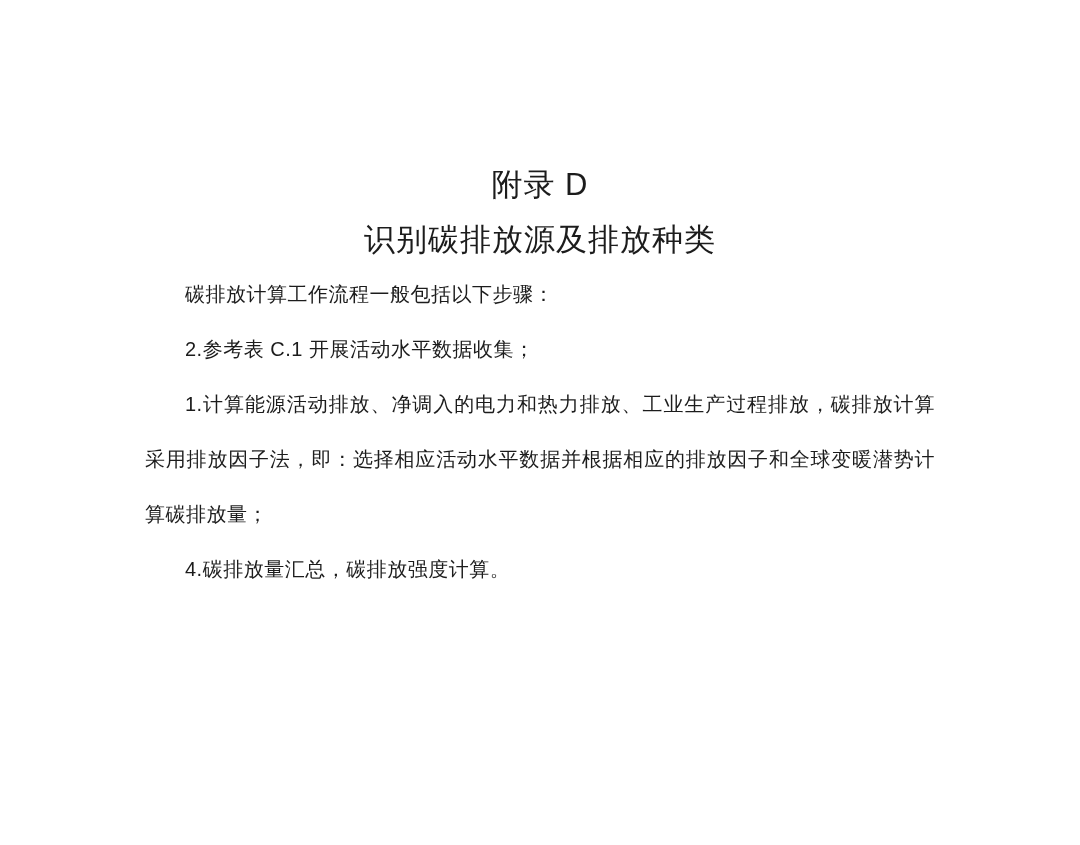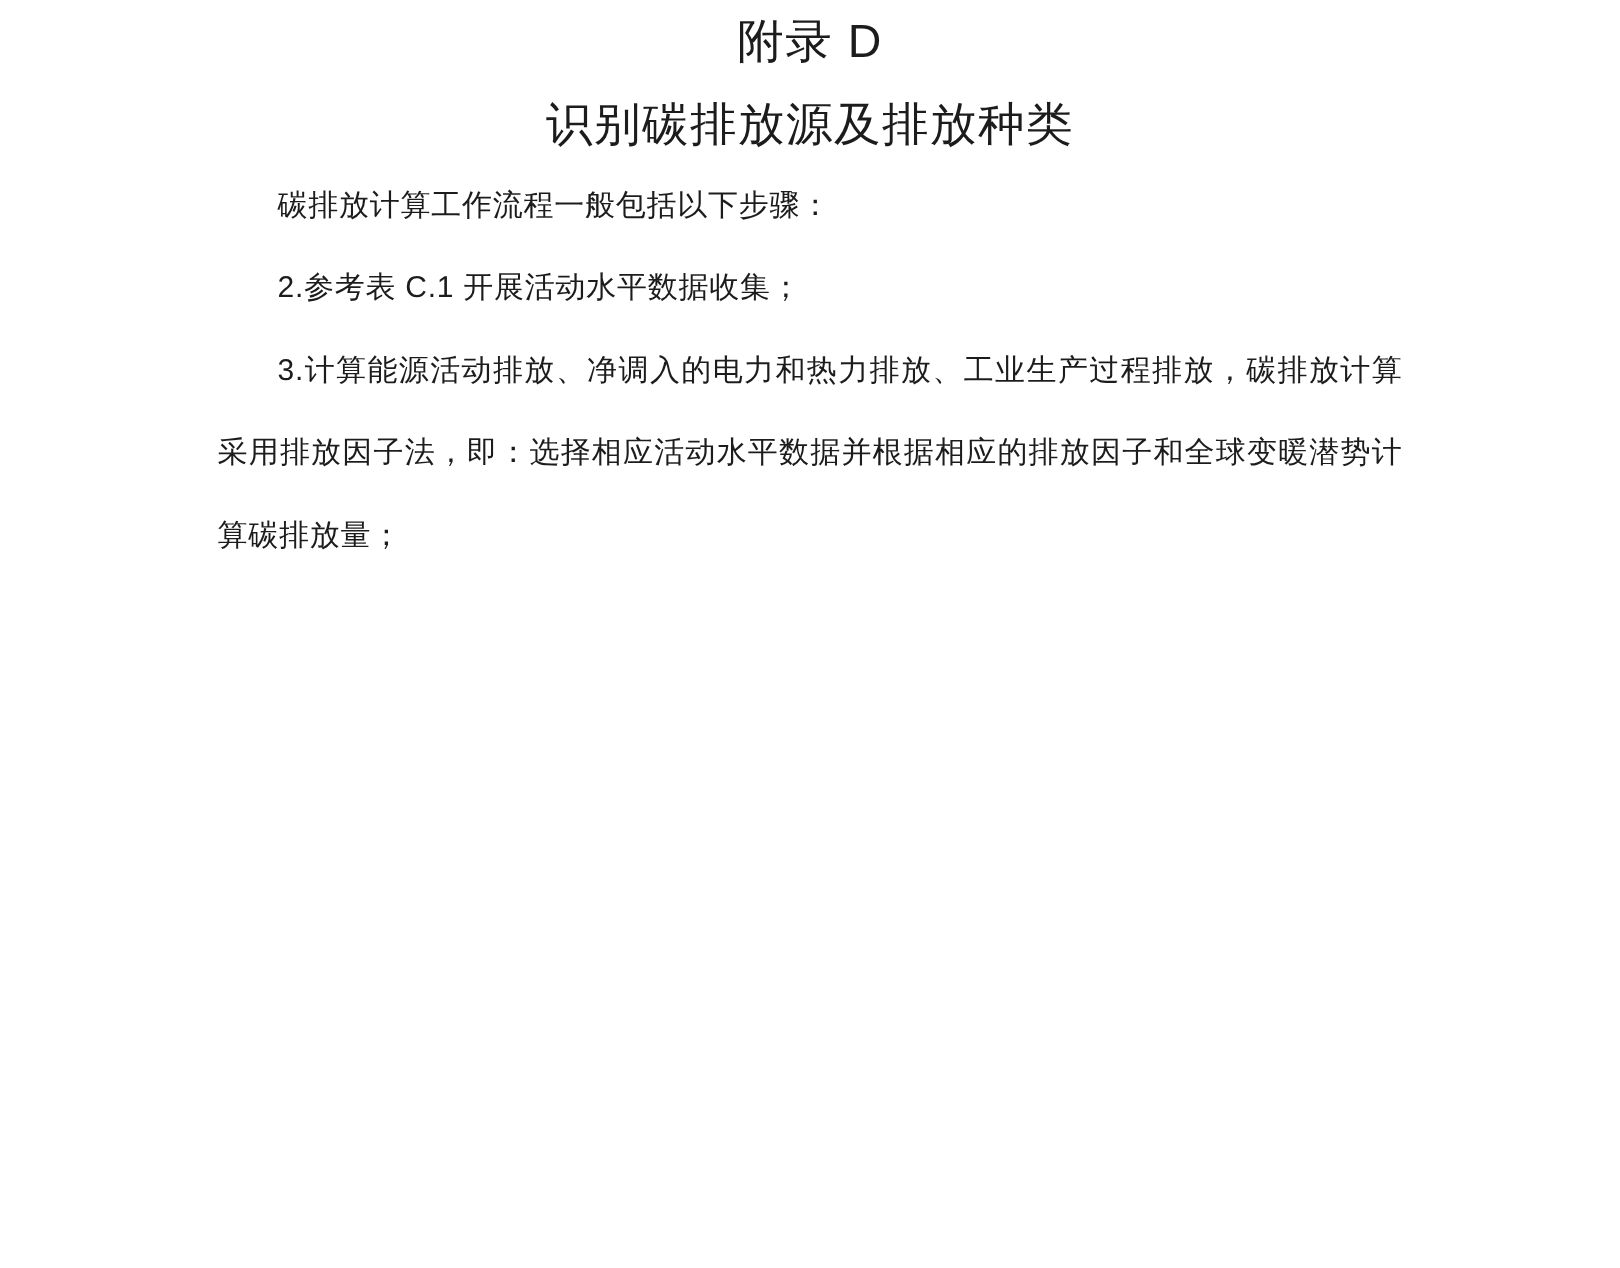--- a/index.html
+++ b/index.html
@@ -16,20 +16,21 @@
   .page {
     position: relative;
     width: 1080px;
     height: 845px;
     background: #ffffff;
     overflow: hidden;
   }
   .doc-content {
     width: 790px;
     margin: 0 auto;
+    padding-top: 157px;
   }
   .heading {
     text-align: center;
     font-size: 31px;
     line-height: 55px;
     letter-spacing: 1px;
     font-weight: normal;
     margin: 0;
   }
   .para {
@@ -43,15 +44,16 @@
 </style>
 </head>
 <body>
 
 <div class="page">
   <div class="doc-content">
     <h1 class="heading">附录 D</h1>
     <div class="heading">识别碳排放源及排放种类</div>
     <p class="para">碳排放计算工作流程一般包括以下步骤：</p>
     <p class="para">2.参考表 C.1 开展活动水平数据收集；</p>
-    <p class="para">3.计算能源活动排放、净调入的电力和热力排放、工业生产过程排放，碳排放计算采用排放因子法，即：选择相应活动水平数据并根据相应的排放因子和全球变暖潜势计算碳排放量；</p>
+    <p class="para">1.计算能源活动排放、净调入的电力和热力排放、工业生产过程排放，碳排放计算采用排放因子法，即：选择相应活动水平数据并根据相应的排放因子和全球变暖潜势计算碳排放量；</p>
+    <p class="para">4.碳排放量汇总，碳排放强度计算。</p>
   </div>
 </div>
 
 </body></html>

